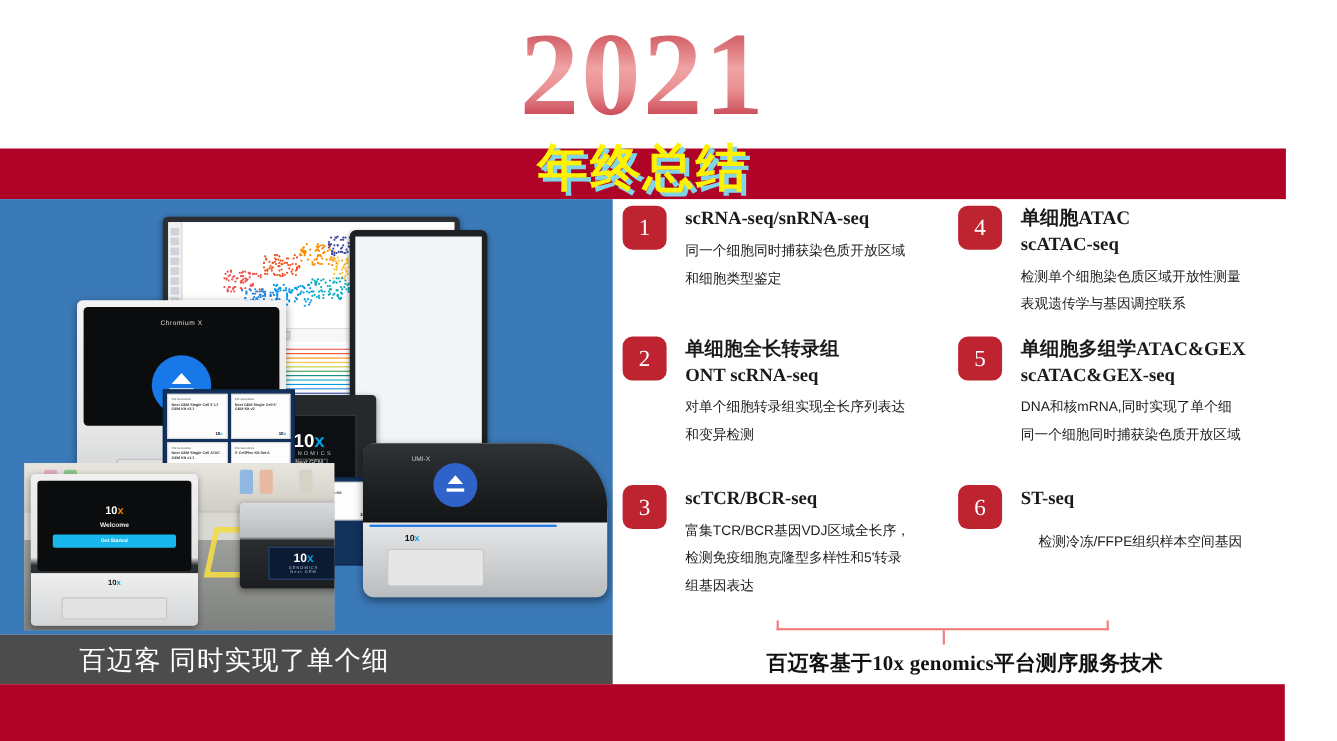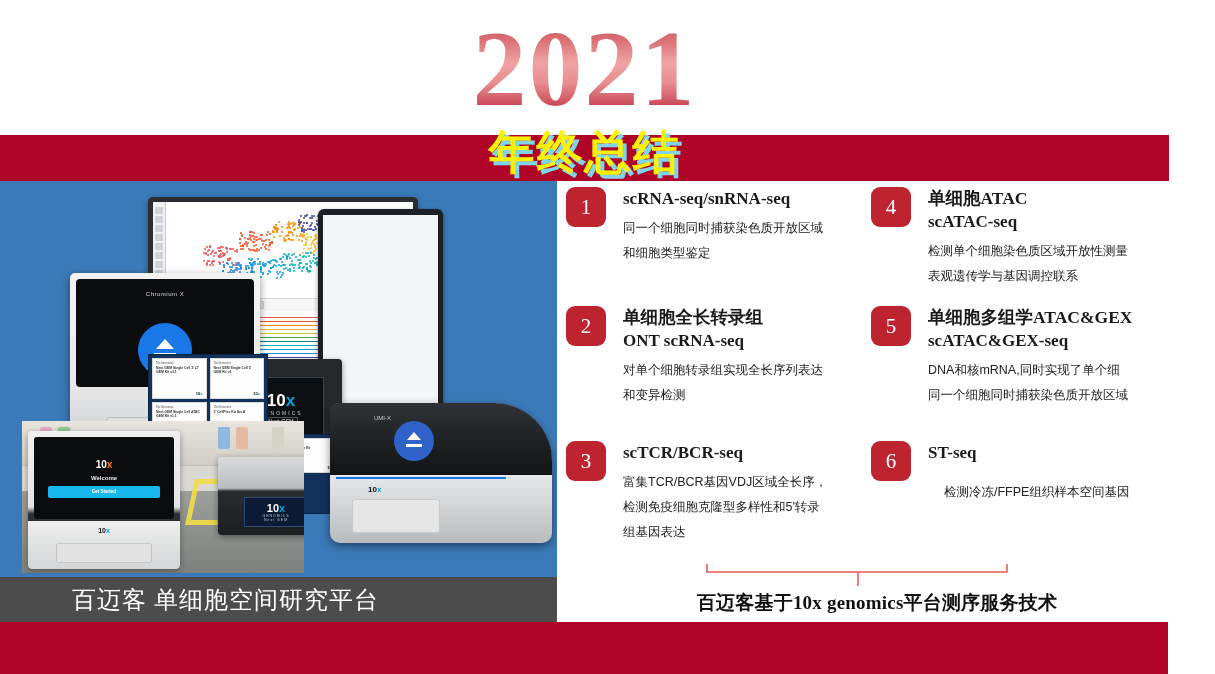--- a/index.html
+++ b/index.html
@@ -1267,21 +1267,21 @@
         <div class="lab">UMI-X</div>
         <div class="eject2"></div>
       </div>
       <div class="blueline"></div>
       <div class="logo3">10<em>x</em></div>
       <div class="door"></div>
     </div>
   </div>
 
   <div class="caption-bar">
-    <span>百迈客 单细胞空间研究平台</span>
+    <span>百迈客 同时实现了单个细</span>
   </div>
 
   <div class="features">
     <div class="col col-left" id="colLeft">
         <div class="item" style="top: 6px;">
           <div class="badge">1</div>
           <div class="txt">
             <div class="t-en">scRNA-seq/snRNA-seq</div>
             <div class="desc">
               <p>同一个细胞同时捕获染色质开放区域</p>

